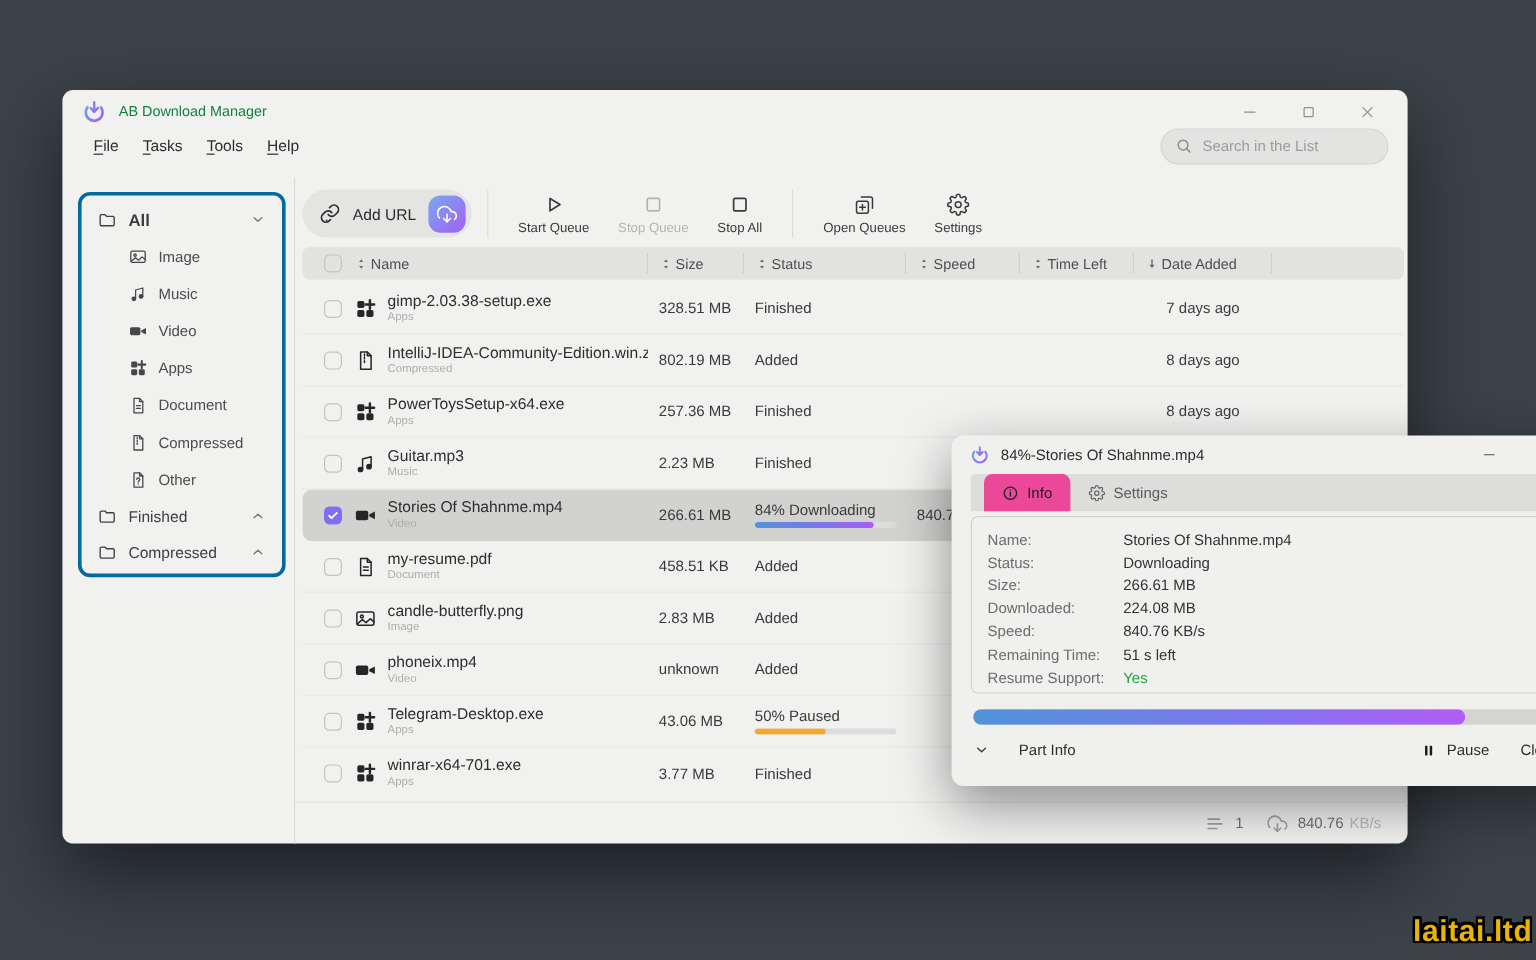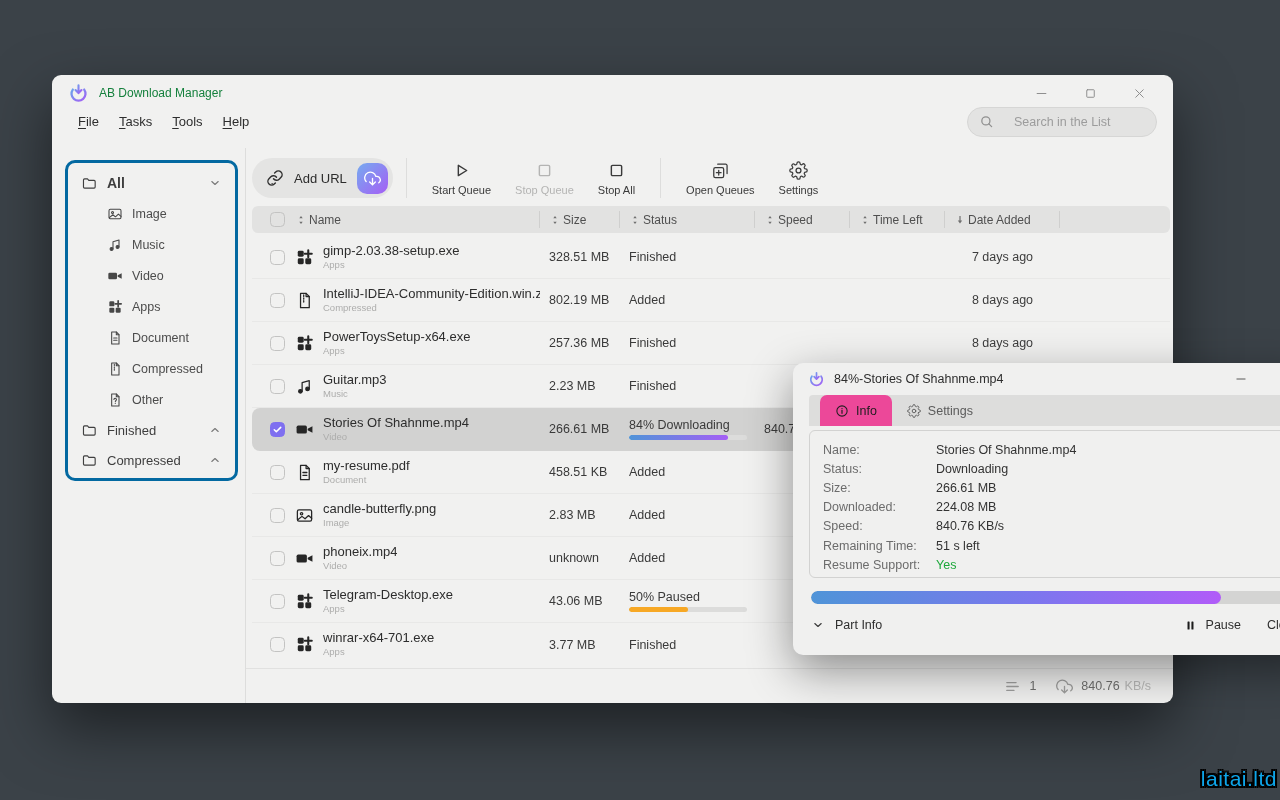--- a/index.html
+++ b/index.html
@@ -20,21 +20,21 @@
   }
   .titlebar{position:absolute;left:0;top:0;right:0;height:36px;display:flex;align-items:center;padding:0 16px;box-sizing:border-box}
   .app-logo{width:21px;height:21px}
   .app-title{font-size:12px;color:#15803d;margin-left:10px}
   .win-controls{margin-left:auto;display:flex;gap:34px;padding-right:10px;color:#8f8f8f}
   .wc{width:15px;height:15px}
 
   .menubar{position:absolute;top:28px;left:0;right:0;height:37px;display:flex;align-items:center;padding:0 16px 0 26px;box-sizing:border-box}
   .menu-item{font-size:13px;color:#2e2e2e;margin-right:20px;cursor:default}
   .menu-item u{text-decoration:underline;text-underline-offset:2px}
-  .searchbox{margin-left:auto;width:190px;height:30px;background:#e3e3e2;border:1px solid #d6d6d5;border-radius:16px;display:flex;align-items:center;padding:0 11px;gap:20px;box-sizing:border-box;color:#8f8f8f}
+  .searchbox{margin-left:auto;width:190px;height:30px;background:#e3e3e2;border:1px solid #d6d6d5;border-radius:16px;display:flex;align-items:center;padding:0 11px;gap:8px;box-sizing:border-box;color:#8f8f8f}
   .searchbox .icon{width:15px;height:15px}
   .search-ph{font-size:12.5px;color:#9c9c9c}
 
   .v-divider{position:absolute;left:193px;top:73px;bottom:0;width:1px;background:#dddddc}
 
   
   .sidebar-panel{position:absolute;left:13px;top:85px;width:173px;height:321px;border:3px solid #0369a1;border-radius:10px;padding:5px 7px;box-sizing:border-box}
   .side-item{display:flex;align-items:center;gap:9px;padding:0 6px;height:30px;border-radius:6px;color:#4a4a4a;font-size:13px}
   .side-item .icon{width:17px;height:17px;color:#3f3f3f}
   .side-item.all{font-weight:bold;font-size:14px;color:#1c1c1c}
@@ -109,28 +109,28 @@
   .tab .icon{width:14px;height:14px}
   .tab.active{background:#ec4899;border-radius:7px 7px 0 0;color:#1e1e1e;margin-left:11px}
   .infobox{margin:4px 16px 0;border:1px solid #d2d2d1;border-radius:6px;height:148px;padding:9px 13px;box-sizing:border-box}
   .field{display:flex;align-items:center;height:19.2px;font-size:12.5px}
   .f-label{width:113px;color:#6c6c6c;flex:none}
   .f-value{color:#333}
   .f-value.green{color:var(--resume-green,#1ea83c)}
   .p-progress{margin:13px 18px 0;height:13px;border-radius:7px;background:#d4d4d3;overflow:hidden}
   .p-progress-fill{height:100%;border-radius:7px;background:linear-gradient(90deg,#4f94d8 0%,#7d76ee 55%,#b15cf8 100%)}
   .p-footer{display:flex;align-items:center;margin:14px 18px 0;font-size:12.5px;color:#2e2e2e}
-  .partinfo{display:flex;align-items:center;gap:10px}
+  .partinfo{display:flex;align-items:center;gap:24px}
   .partinfo .icon{width:14px;height:14px;color:#3a3a3a}
   .p-right{margin-left:auto;display:flex;align-items:center}
   .pausebtn{display:flex;align-items:center;gap:9px}
   .pausebtn .icon{width:13px;height:13px;color:#1c1c1c}
   .closebtn{margin-left:26px}
 
-  .watermark{position:absolute;right:3px;bottom:9px;font-size:21px;font-weight:normal;color:#0ea5e9;letter-spacing:.5px;
+  .watermark{position:absolute;right:3px;bottom:9px;font-size:25px;font-weight:bold;color:#eab308;letter-spacing:.5px;
     text-shadow:-2px -2px 0 #000,2px -2px 0 #000,-2px 2px 0 #000,2px 2px 0 #000,0 -2px 0 #000,0 2px 0 #000,-2px 0 0 #000,2px 0 0 #000}
 </style>
 </head>
 <body>
 
 <div class="main-window">
   <div class="titlebar">
     <span class="icon app-logo">
         <svg viewBox="0 0 24 24" fill="none">
           <defs>

